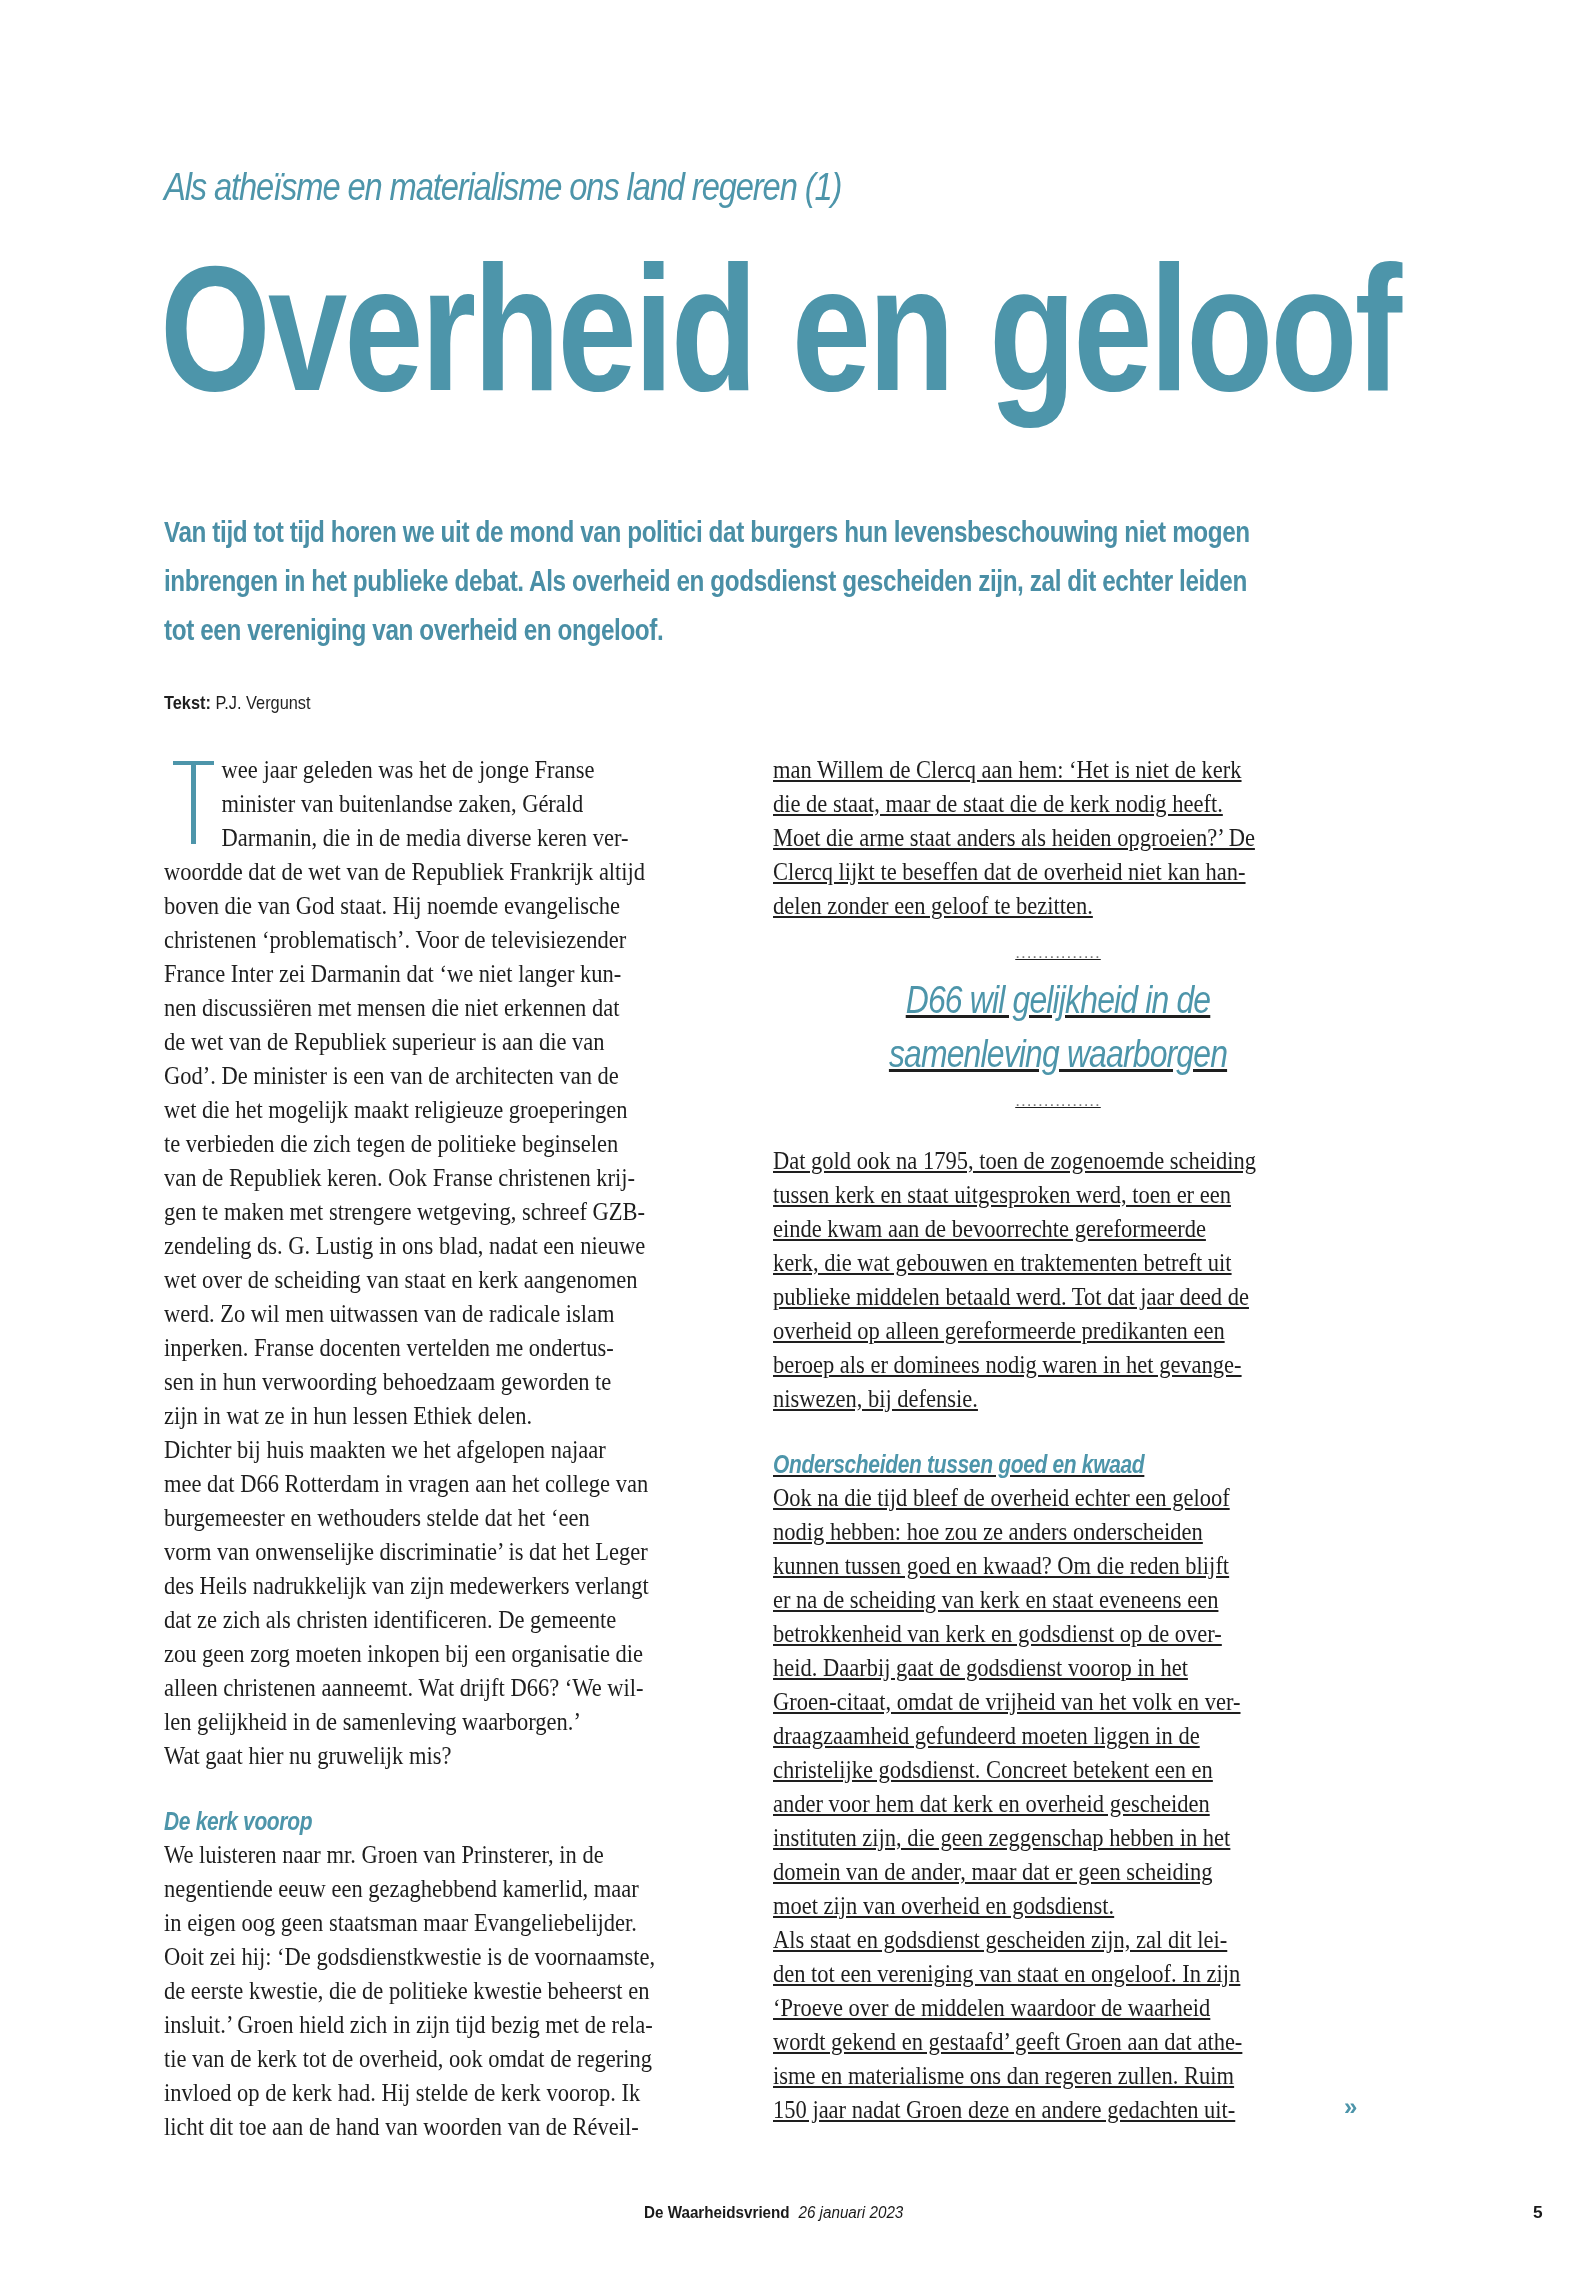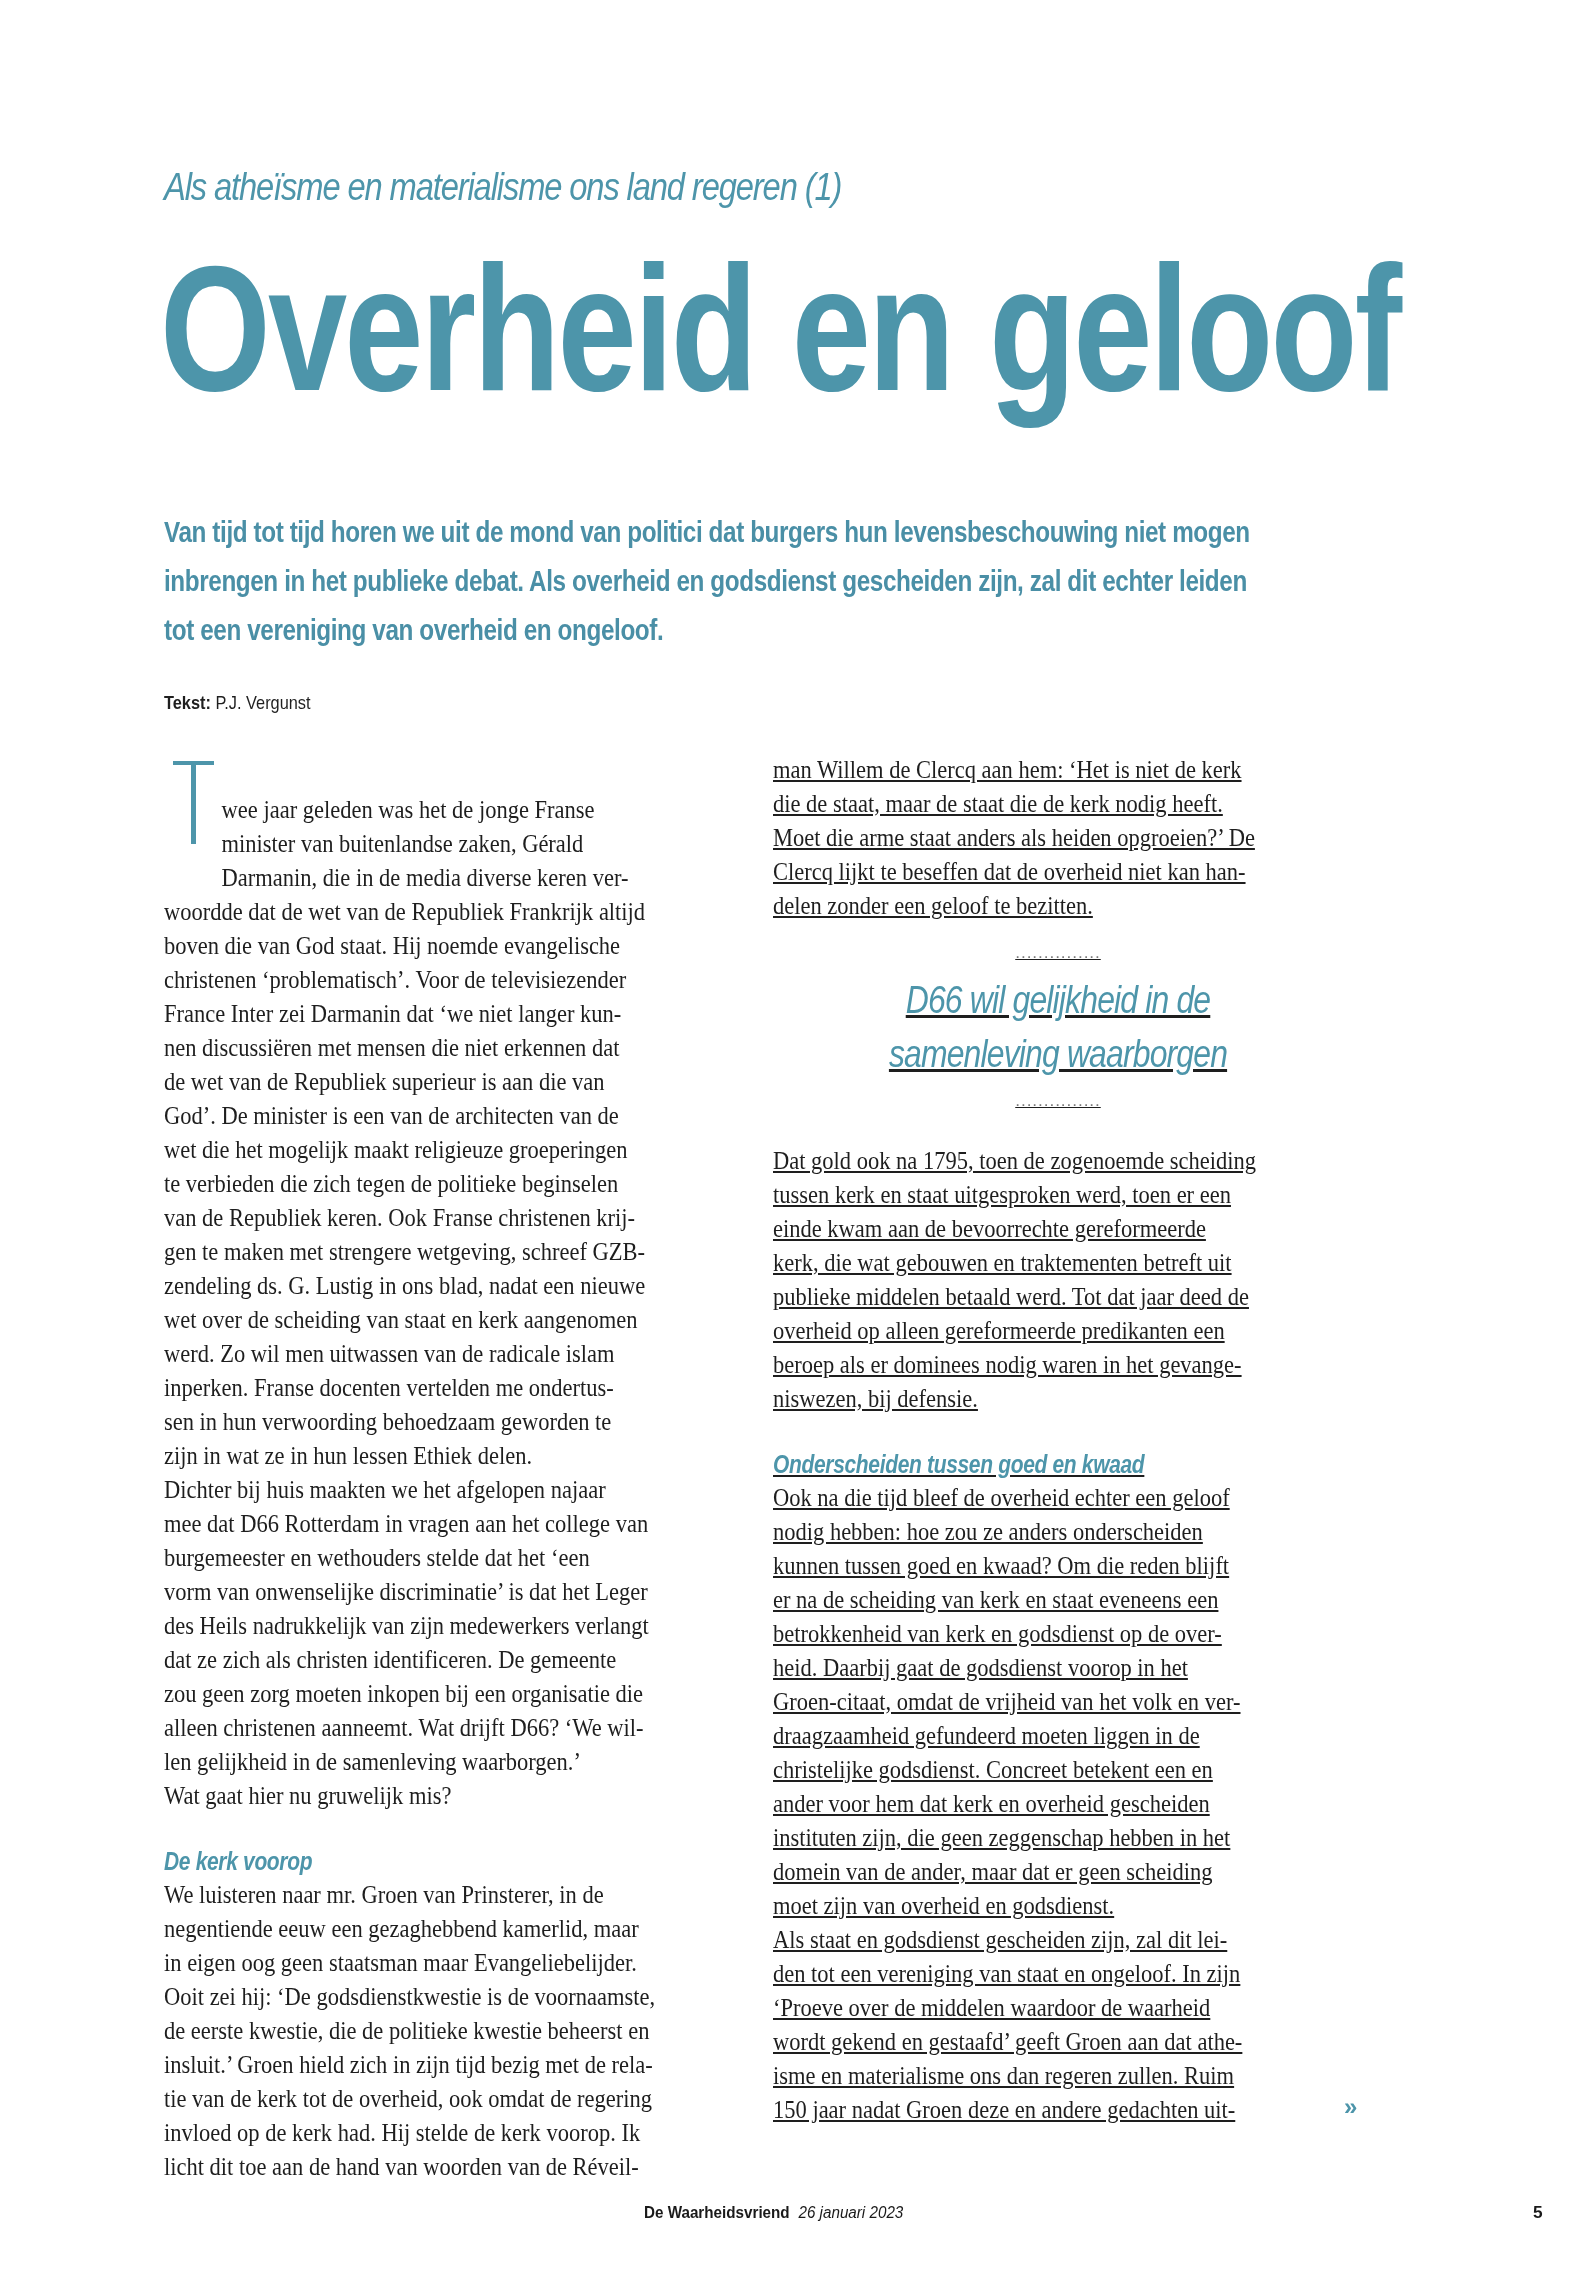--- a/index.html
+++ b/index.html
@@ -30,21 +30,21 @@
     font-family: "Liberation Sans", sans-serif; font-size: 19px; color: #1f1f1f;
     transform: scaleX(0.86); transform-origin: left top; white-space: nowrap;
   }
   .byline b { font-weight: 700; }
 
   .col {
     position: absolute; top: 753px; width: 587px;
     font-family: "Liberation Serif", serif; font-size: 25px; line-height: 34px;
     color: #1e1e1e;
   }
-  .col-left { left: 152px; margin-top: 40px; }
+  .col-left { left: 152px; }
   .col-right { left: 761px; text-decoration: underline; }
   .line { display: block; white-space: nowrap; transform: scaleX(0.90); transform-origin: left top; }
   .line.indent { padding-left: 64px; }
 
   .dropcap {
     position: absolute; left: 161px; top: 761px; width: 52px; height: 86px;
   }
   .dropcap .bar-top { position: absolute; left: 0; top: 0; width: 41px; height: 4.3px; background: #4d95aa; }
   .dropcap .bar-stem { position: absolute; left: 18px; top: 1.7px; width: 5.2px; height: 81px; background: #4d95aa; }
 

